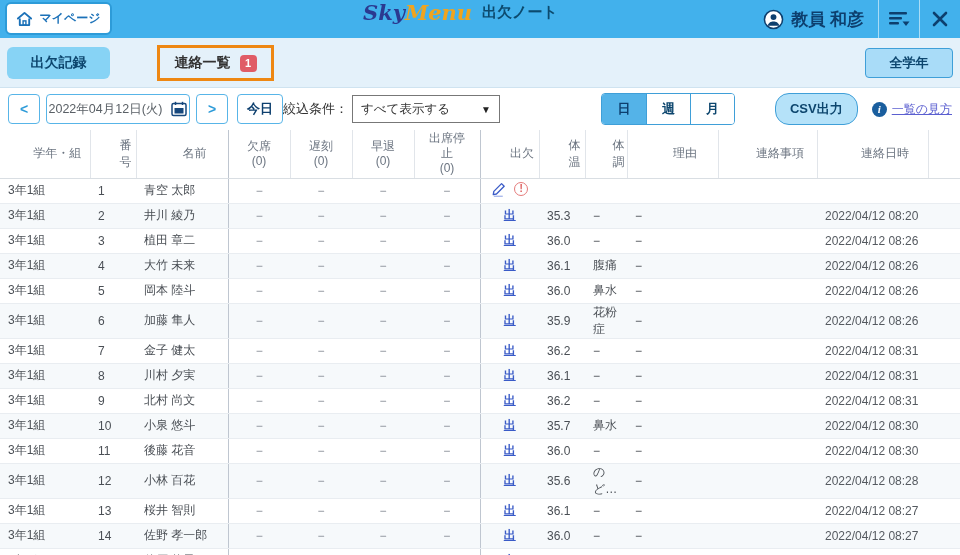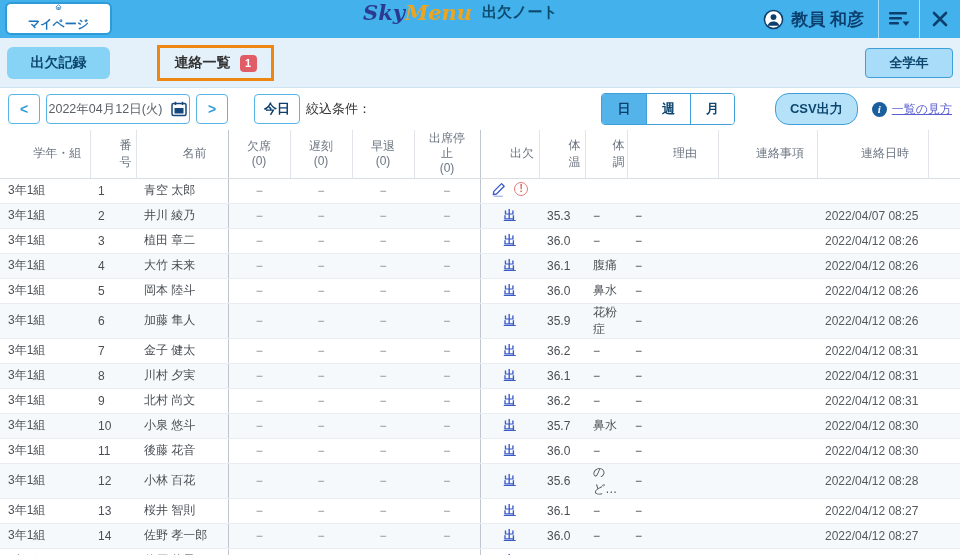--- a/index.html
+++ b/index.html
@@ -5,21 +5,21 @@
   * { box-sizing: border-box; margin: 0; padding: 0; }
   html,body { width:960px; height:555px; overflow:hidden; }
   body { font-family:"Liberation Sans","DejaVu Sans",sans-serif; background:#fff; }
   .screen { position:relative; width:960px; height:555px; background:#fff; }
 
   
   .app-header { position:relative; height:38px; background:#42b1ec; display:flex; align-items:center; }
   .mypage-btn { position:absolute; left:5px; top:2px; height:33px; width:107px;
     background:#fff; border:2px solid #2d9bd8; border-radius:6px;
     display:flex; align-items:center; justify-content:center; gap:6px;
-    color:#1b71b8; font-weight:bold; font-size:12px; cursor:pointer;flex-direction:column; }
+    color:#1b71b8; font-weight:bold; font-size:12px; cursor:pointer; }
   .logo-wrap { position:absolute; left:363px; top:0; height:24px; display:flex; align-items:center; gap:10px; }
   .logo { font-family:"DejaVu Serif","Liberation Serif",serif; font-style:italic; font-weight:bold; font-size:21px; line-height:1; }
   .logo .sky { color:#2b3990; }
   .logo .menu { color:#f0a41e; }
   .app-title { color:#0c4a6e; font-weight:bold; font-size:15px; }
   .hdr-right { position:absolute; right:0; top:0; height:38px; display:flex; align-items:center; }
   .user-chip { display:flex; align-items:center; gap:7px; padding:0 14px; height:38px; }
   .user-name { color:#0d3f6e; font-weight:bold; font-size:17px; }
   .hdr-sep { width:1px; height:38px; background:rgba(255,255,255,0.55); }
   .hdr-iconbtn { width:40px; height:38px; display:flex; align-items:center; justify-content:center; cursor:pointer; }
@@ -39,23 +39,23 @@
     background:#a9dcf8; border:1px solid #3f9fd8; border-radius:4px;
     color:#0d466e; font-weight:bold; font-size:13px;
     display:flex; align-items:center; justify-content:center; cursor:pointer; }
 
   
   .toolbar { height:42px; background:#fff; display:flex; align-items:center; padding:0 8px; }
   .nav-btn { width:32px; height:30px; background:#fff; border:1px solid #58b5e8; border-radius:4px;
     color:#2d9bd8; font-size:14px; font-weight:bold; display:flex; align-items:center; justify-content:center; cursor:pointer; }
   .date-box { width:144px; height:30px; margin:0 6px; background:#fff; border:1px solid #58b5e8; border-radius:4px;
     display:flex; align-items:center; justify-content:center; gap:9px; color:#5a6066; font-size:12.5px; cursor:pointer; }
-  .today-btn { margin-left:26px; width:46px; height:30px; background:#fff; border:1.5px solid #58b5e8; border-radius:4px;
+  .today-btn { margin-left:9px; width:46px; height:30px; background:#fff; border:1.5px solid #58b5e8; border-radius:4px;
     color:#0d3f6e; font-weight:bold; font-size:13px; display:flex; align-items:center; justify-content:center; cursor:pointer; }
-  .filter-label { margin-left:6px; font-size:13px; color:#333; }
+  .filter-label { margin-left:0; font-size:13px; color:#333; }
   .select-box { width:148px; height:28px; margin-left:4px; border:1px solid #777; background:#fff;
     display:flex; align-items:center; justify-content:space-between; padding:0 8px; font-size:12.5px; color:#333; cursor:pointer; }
   .select-box .caret { font-size:10px; color:#222; }
   .tb-spacer { flex:1; }
   .segmented { display:flex; height:32px; border:1px solid #3f9fd8; border-radius:4px; overflow:hidden; }
   .seg { width:44px; display:flex; align-items:center; justify-content:center; font-size:13px; font-weight:bold;
     color:#0d466e; background:#fff; border-left:1px solid #3f9fd8; cursor:pointer; }
   .seg:first-child { border-left:none; }
   .seg.active { background:#54b3e8; color:#0d3f6e; }
   .csv-btn { margin-left:40px; height:32px; padding:0 14px; background:#b5e2f9; border:1px solid #3f9fd8; border-radius:14px;
@@ -149,20 +149,24 @@
       <svg width="16" height="16" viewBox="0 0 16 16">
         <rect x="1" y="2.5" width="14" height="12" rx="1.5" fill="none" stroke="#16477c" stroke-width="1.5"></rect>
         <line x1="4.5" y1="0.8" x2="4.5" y2="4" stroke="#16477c" stroke-width="1.5"></line>
         <line x1="11.5" y1="0.8" x2="11.5" y2="4" stroke="#16477c" stroke-width="1.5"></line>
         <rect x="3.5" y="7" width="9" height="5.5" fill="#16477c"></rect>
       </svg>
     </div>
     <div class="nav-btn">&gt;</div>
     <div class="today-btn">今日</div>
     <div class="filter-label">絞込条件：</div>
+    <div class="select-box">
+      <span>すべて表示する</span>
+      <span class="caret">▼</span>
+    </div>
     <div class="tb-spacer"></div>
     <div class="segmented">
       <div class="seg active">日</div>
       <div class="seg">週</div>
       <div class="seg">月</div>
     </div>
     <div class="csv-btn">CSV出力</div>
     <div class="info-wrap">
       <span class="info-icon">i</span>
       <span class="legend-link">一覧の見方</span>
@@ -233,21 +237,21 @@
           <td class="col-name">井川 綾乃</td>
           <td class="col-absent sep-strong">−</td>
           <td class="col-late">−</td>
           <td class="col-early">−</td>
           <td class="col-suspend">−</td>
           <td class="col-status sep-strong"><span class="shutsu">出</span></td>
           <td class="col-temp">35.3</td>
           <td class="col-cond">−</td>
           <td class="col-reason">−</td>
           <td class="col-note"></td>
-          <td class="col-datetime">2022/04/07 08:25</td>
+          <td class="col-datetime">2022/04/12 08:20</td>
           <td class="col-filler"></td>
         </tr>
         <tr>
           <td class="col-grade">3年1組</td>
           <td class="col-no">3</td>
           <td class="col-name">植田 章二</td>
           <td class="col-absent sep-strong">−</td>
           <td class="col-late">−</td>
           <td class="col-early">−</td>
           <td class="col-suspend">−</td>

